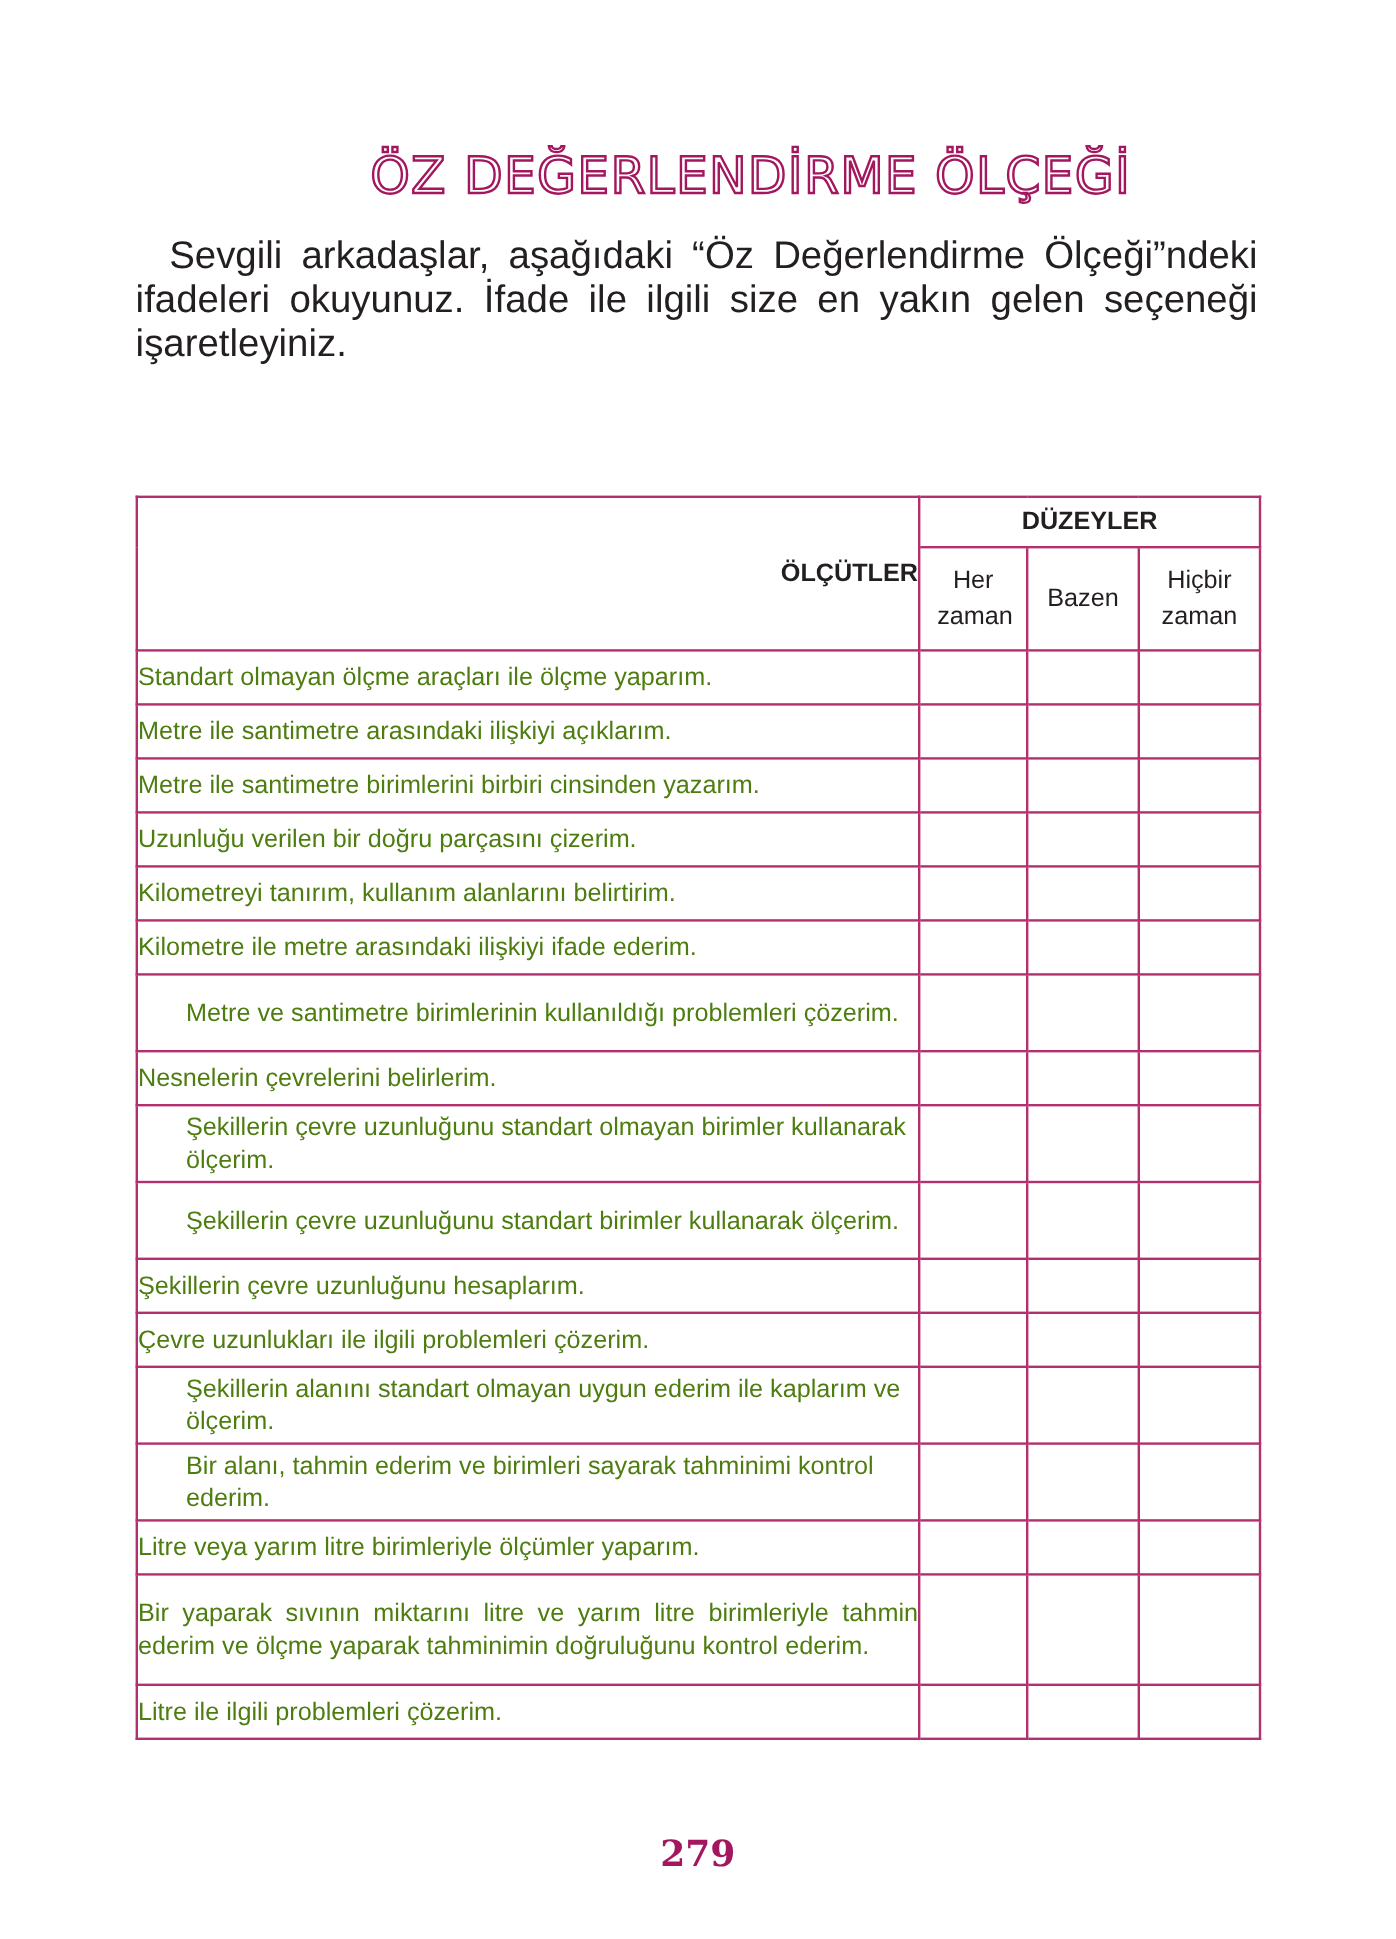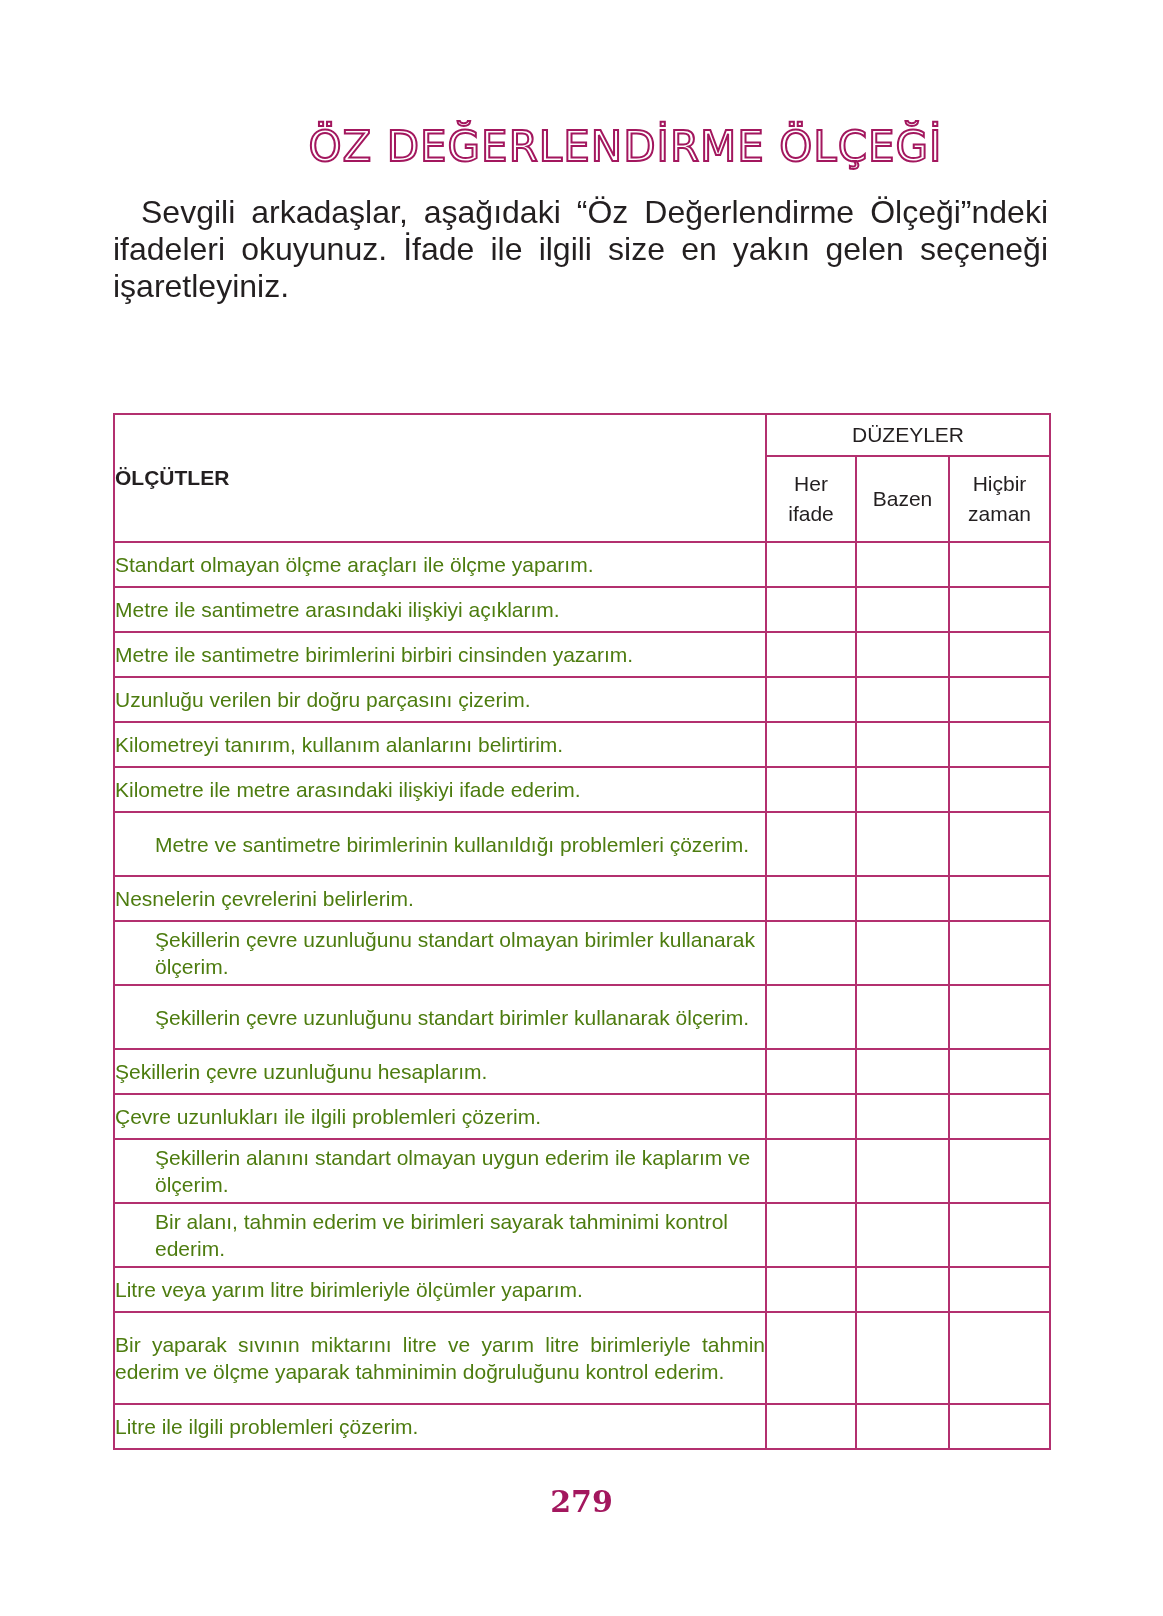--- a/index.html
+++ b/index.html
@@ -17,31 +17,31 @@
   }
   .intro p { margin: 0; text-indent: 28px; }
   table.scale {
     position: absolute; left: 113px; top: 413px; width: 936px;
     border-collapse: collapse; table-layout: fixed;
   }
   table.scale td, table.scale th {
     border: 2px solid #b3306f; padding: 0; vertical-align: middle;
   }
   col.c0 { width: 652px; } col.c1 { width: 90px; } col.c2 { width: 93px; } col.c3 { width: 101px; }
-  th.crit-head { font-size: 21px; font-weight: bold; text-align: left; margin-top: 20px; }
-  th.lvl-head { font-size: 21px; font-weight: normal; text-align: center; height: 40px; }
+  th.crit-head { font-size: 21px; font-weight: bold; text-align: right; margin-top: 20px; }
+  th.lvl-head { font-size: 21px; font-weight: bold; text-align: center; height: 40px; }
   th.lvl { font-size: 21px; font-weight: normal; text-align: center; line-height: 30px; height: 84px; }
   td.crit { font-size: 21px; line-height: 27px; padding: 0 6px 0 8px; color: #4d7c0f; }
   td.crit.just { text-align: justify; text-align-last: left; }
   tr.h1 td { height: 43px; }
   tr.h2 td { height: 62px; padding-left: 40px; }
   tr.h3 td { height: 90px; }
   td.box { background: #fff; cursor: pointer; }
   .pagenum {
-    position: absolute; left: 0; width: 1163px; top: 1484px; text-align: center;
+    position: absolute; left: 0; width: 1163px; top: 1528px; text-align: center;
     font-family: "DejaVu Serif", serif; font-weight: bold; font-size: 30px; color: #a3175e;
   }
 </style>
 </head>
 <body>
 
 <div class="title">ÖZ DEĞERLENDİRME ÖLÇEĞİ</div>
 
 <div class="intro">
   <p>Sevgili arkadaşlar, aşağıdaki “Öz Değerlendirme Ölçeği”ndeki ifadeleri okuyunuz. İfade ile ilgili size en yakın gelen seçeneği işaretleyiniz.</p>
@@ -53,21 +53,21 @@
       <col class="c1">
       <col class="c2">
       <col class="c3">
     </colgroup>
   <thead>
     <tr>
       <th class="crit-head" rowspan="2">ÖLÇÜTLER</th>
       <th class="lvl-head" colspan="3">DÜZEYLER</th>
     </tr>
     <tr>
-      <th class="lvl"><span style="display:inline-block;width:60px;">Her ifade</span></th>
+      <th class="lvl"><span style="display:inline-block;width:60px;">Her zaman</span></th>
       <th class="lvl">Bazen</th>
       <th class="lvl"><span style="display:inline-block;width:70px;">Hiçbir zaman</span></th>
     </tr>
   </thead>
   <tbody id="rows">
       <tr class="h1">
         <td class="crit">Standart olmayan ölçme araçları ile ölçme yaparım.</td>
         <td class="box"></td>
         <td class="box"></td>
         <td class="box"></td>

